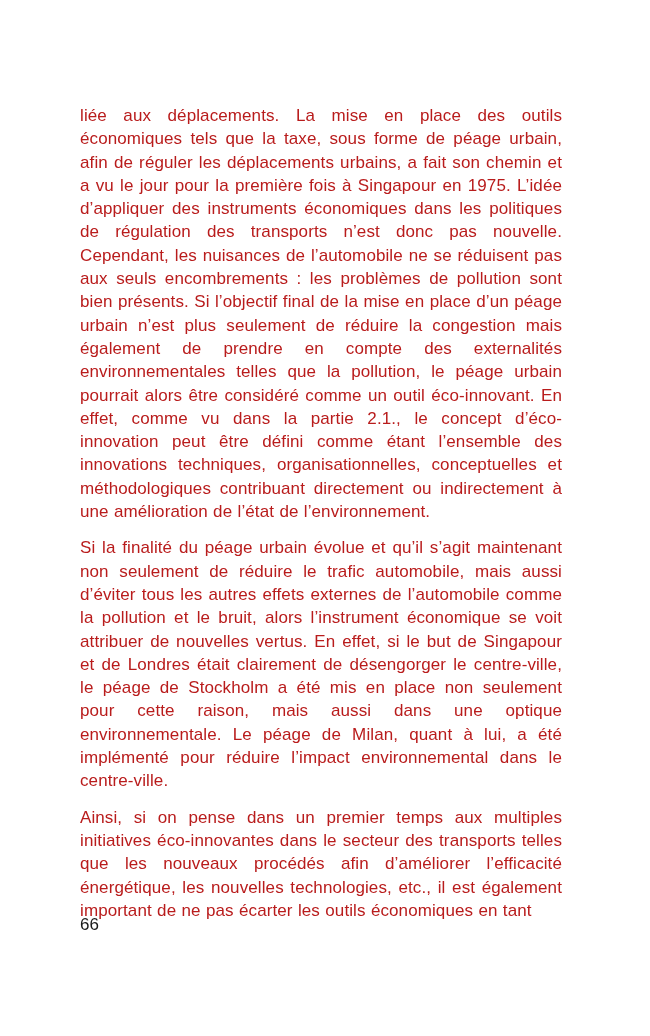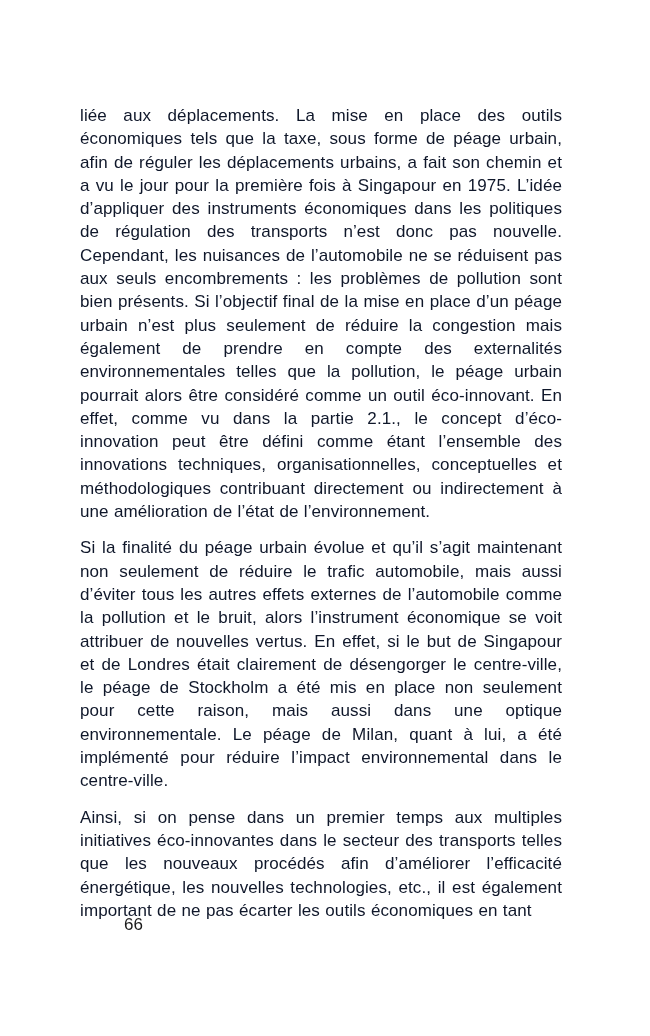--- a/index.html
+++ b/index.html
@@ -22,30 +22,29 @@
     top: 104px;
     width: 482px;
   }
   .text-block p {
     margin: 0 0 13px 0;
     font-size: 17px;
     line-height: 23.3px;
     text-align: justify;
     letter-spacing: 0.1px;
     word-spacing: 0.5px;
-    color: #0f172a;
+    color: #b91c1c;
   }
   .page-number {
     position: absolute;
     left: 80px;
     top: 913px;
     font-size: 17px;
     line-height: 23px;
     color: #1a1a1a;
-    margin-left: 44px;
   }
 </style>
 </head>
 <body>
 
 <div class="page">
   <div class="text-block">
     <p>liée aux déplacements. La mise en place des outils économiques tels que la taxe, sous forme de péage urbain, afin de réguler les déplacements urbains, a fait son chemin et a vu le jour pour la première fois à Singapour en 1975. L’idée d’appliquer des instruments économiques dans les politiques de régulation des transports n’est donc pas nouvelle. Cependant, les nuisances de l’automobile ne se réduisent pas aux seuls encombrements : les problèmes de pollution sont bien présents. Si l’objectif final de la mise en place d’un péage urbain n’est plus seulement de réduire la congestion mais également de prendre en compte des externalités environnementales telles que la pollution, le péage urbain pourrait alors être considéré comme un outil éco-innovant. En effet, comme vu dans la partie 2.1., le concept d’éco-innovation peut être défini comme étant l’ensemble des innovations techniques, organisationnelles, conceptuelles et méthodologiques contribuant directement ou indirectement à une amélioration de l’état de l’environnement.</p>
     <p>Si la finalité du péage urbain évolue et qu’il s’agit maintenant non seulement de réduire le trafic automobile, mais aussi d’éviter tous les autres effets externes de l’automobile comme la pollution et le bruit, alors l’instrument économique se voit attribuer de nouvelles vertus. En effet, si le but de Singapour et de Londres était clairement de désengorger le centre-ville, le péage de Stockholm a été mis en place non seulement pour cette raison, mais aussi dans une optique environnementale. Le péage de Milan, quant à lui, a été implémenté pour réduire l’impact environnemental dans le centre-ville.</p>
     <p>Ainsi, si on pense dans un premier temps aux multiples initiatives éco-innovantes dans le secteur des transports telles que les nouveaux procédés afin d’améliorer l’efficacité énergétique, les nouvelles technologies, etc., il est également important de ne pas écarter les outils économiques en tant</p>

